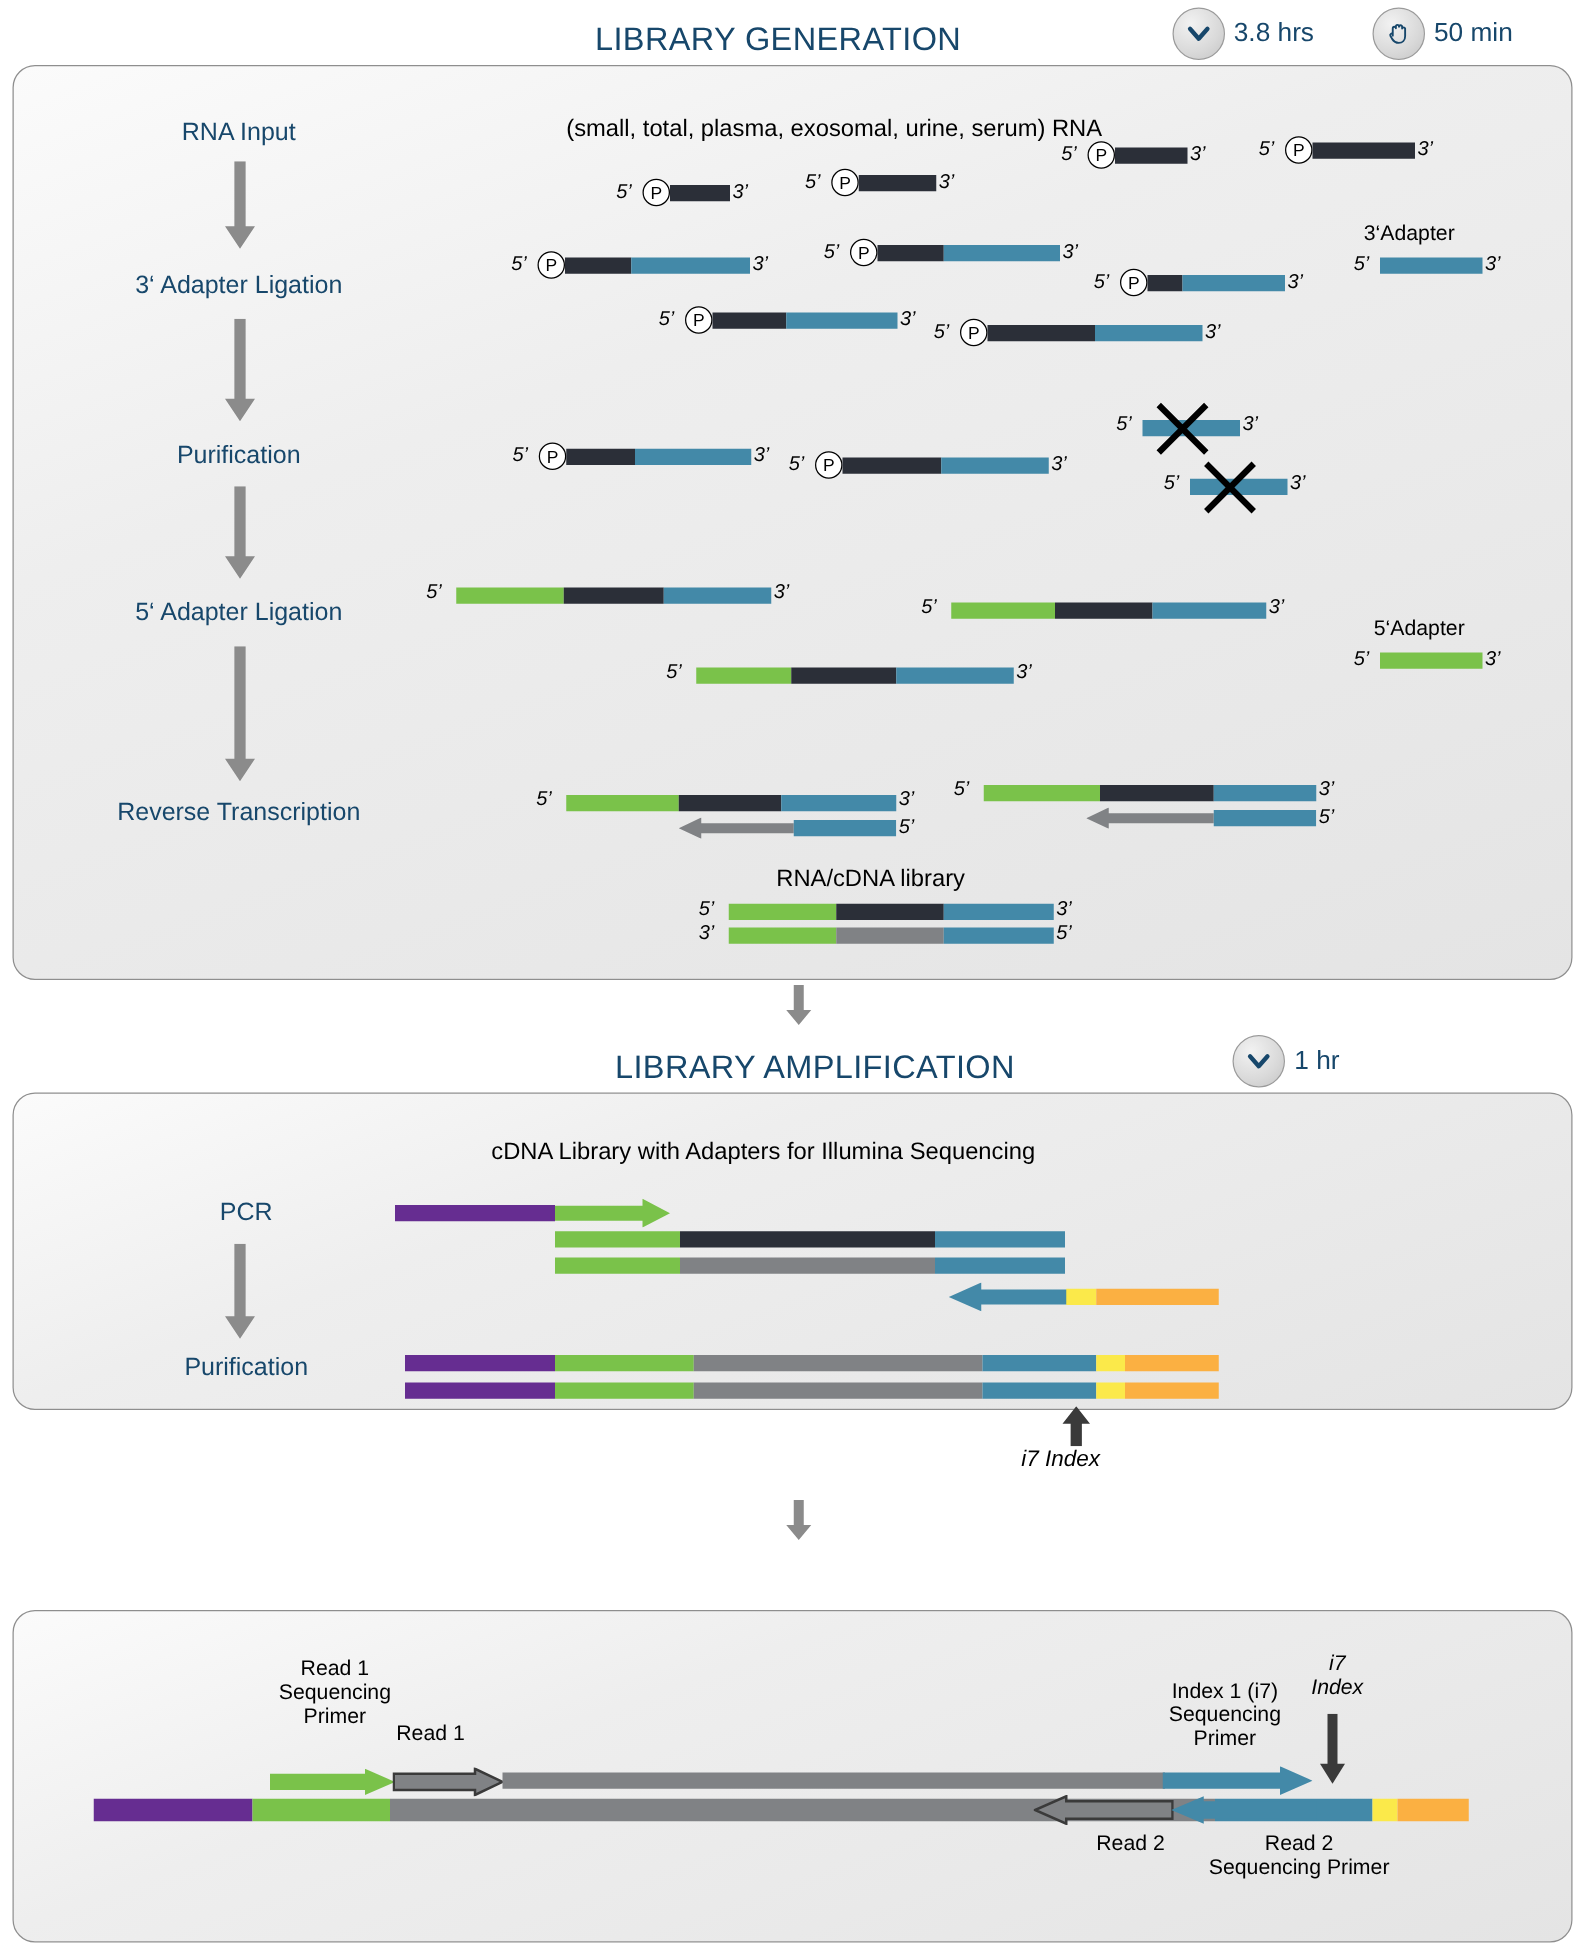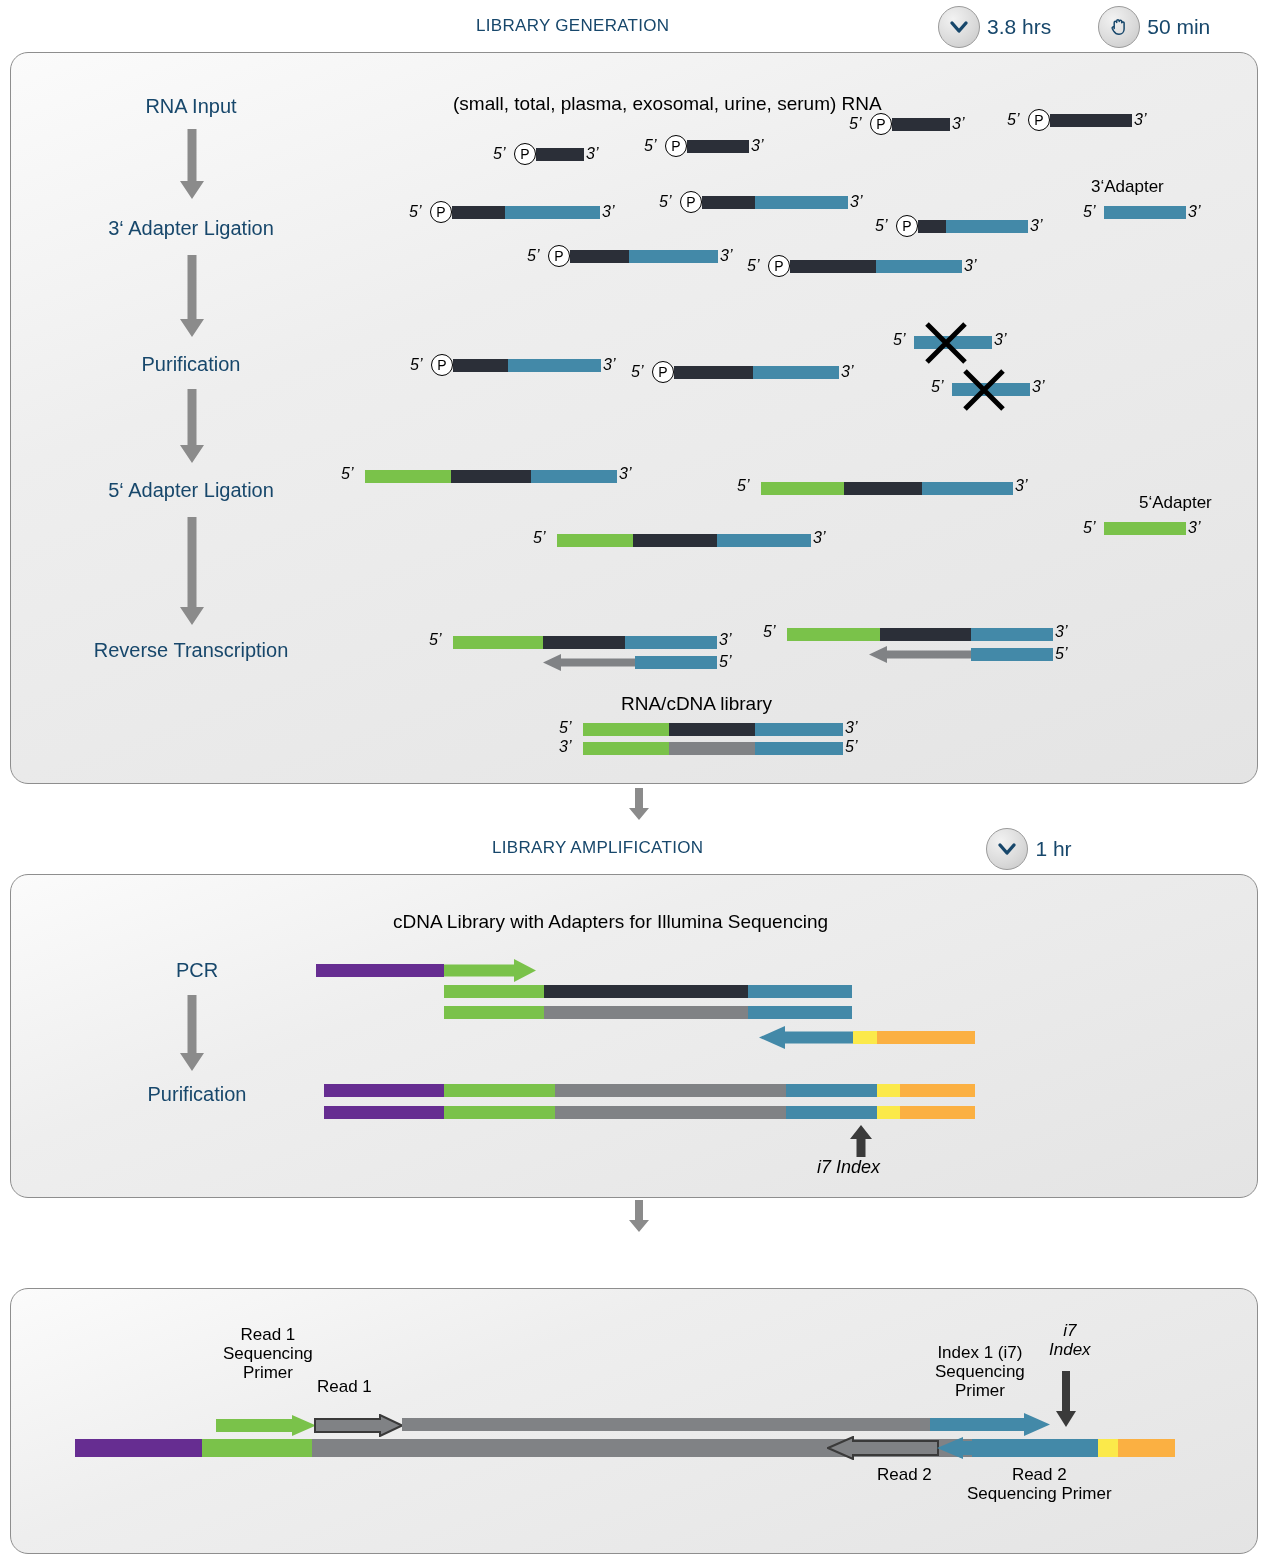--- a/index.html
+++ b/index.html
@@ -14,21 +14,21 @@
 
   
   .section-header {
     position: absolute;
     display: flex;
     align-items: center;
     height: 44px;
   }
   .section-title {
     color: #17476b;
-    font-size: 17px;
+    font-size: 26px;
     letter-spacing: .3px;
     white-space: nowrap;
   }
   .time-group { display: flex; align-items: center; gap: 9px; }
   .time-badge { display: flex; align-items: center; gap: 7px; }
   .badge-circle {
     width: 42px; height: 42px; border-radius: 50%;
     background: radial-gradient(circle at 35% 30%, #f2f2f2 0%, #d9d9d9 60%, #c4c4c4 100%);
     border: 1.5px solid #9a9a9a;
     display: flex; align-items: center; justify-content: center;
@@ -280,21 +280,21 @@
     <div class="end-label" style="left:1004px; top:424px;">3’</div>
 
     <div class="end-label" style="left:522px; top:476px;">5’</div>
     <div class="strand" style="left:546px; top:481px; width:254px;">
       <div class="seg c-five" style="width:30%"></div>
         <div class="seg c-rna" style="width:33%"></div>
         <div class="seg c-three" style="width:37%"></div>
     </div>
     <div class="end-label" style="left:802px; top:476px;">3’</div>
 
-    <div class="free-text small" style="left:1128px; top:440px;">5‘Adapter</div>
+    <div class="free-text small" style="left:1088px; top:440px;">5‘Adapter</div>
     <div class="end-label" style="left:1072px; top:466px;">5’</div>
     <div class="strand" style="left:1093px; top:469px; width:82px;">
         <div class="seg c-five" style="width:100%"></div>
       </div>
     <div class="end-label" style="left:1177px; top:466px;">3’</div>
 
     <div class="end-label" style="left:418px; top:578px;">5’</div>
     <div class="strand" style="left:442px; top:583px; width:264px;">
       <div class="seg c-five" style="width:34%"></div>
         <div class="seg c-rna" style="width:31%"></div>
@@ -356,21 +356,21 @@
         <div class="badge-circle">
           <svg width="24" height="24" viewBox="0 0 24 24" aria-hidden="true">
             <path d="M7.2 13.5 V7.6 a1.25 1.25 0 0 1 2.5 0 V6.1 a1.25 1.25 0 0 1 2.5 0 V6.4 a1.25 1.25 0 0 1 2.5 0 V7.8 a1.25 1.25 0 0 1 2.4 0 v6.1 c0 3.3-2.2 5.4-5.1 5.4 -2.7 0-4.1-1.3-5.3-3.2 L5.3 13.6 a1.2 1.2 0 0 1 1.9-1.4 z" fill="none" stroke="#17476b" stroke-width="1.5" stroke-linejoin="round"></path>
           </svg>
         </div>
         <div class="time-text">25 min</div>
       </div>
     </div>
   </div>
 
-  <div class="panel" style="left:10px; top:874px; width:1248px; height:324px;">
+  <div class="panel" style="left:10px; top:874px; width:1248px; height:254px;">
     <div class="free-text" style="left:382px; top:36px;">cDNA Library with Adapters for Illumina Sequencing</div>
 
     <div class="step-label" style="left:186px; top:84px;">PCR</div>
     <div class="step-label" style="left:186px; top:208px;">Purification</div>
     <svg class="down-arrow" style="left:166px; top:120px;" width="30" height="80" viewBox="0 0 30 80">
       <path d="M10.5 0 H19.5 V58 H27 L15 76 L3 58 H10.5 Z" fill="#8b8b8b"></path>
     </svg>
 
     <div class="strand" style="left:305px; top:89px; width:128px;">
         <div class="seg c-p5" style="width:100%"></div>

